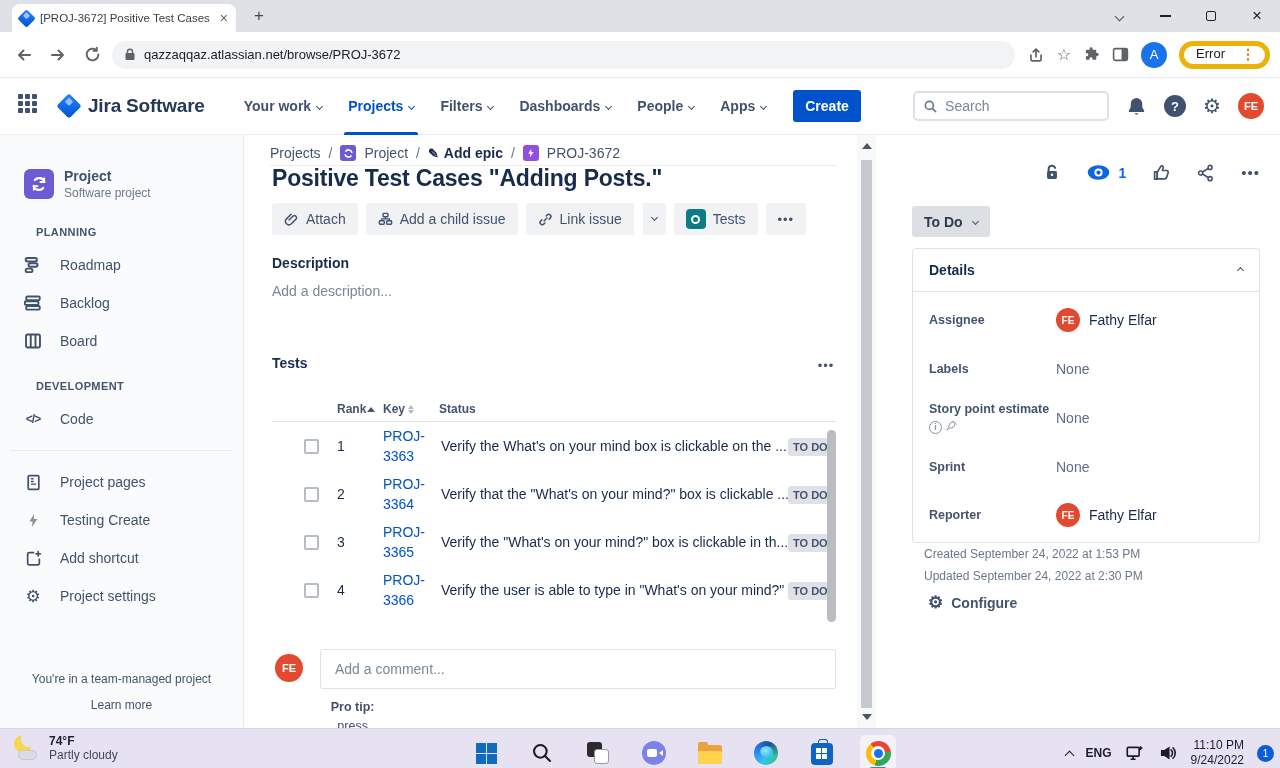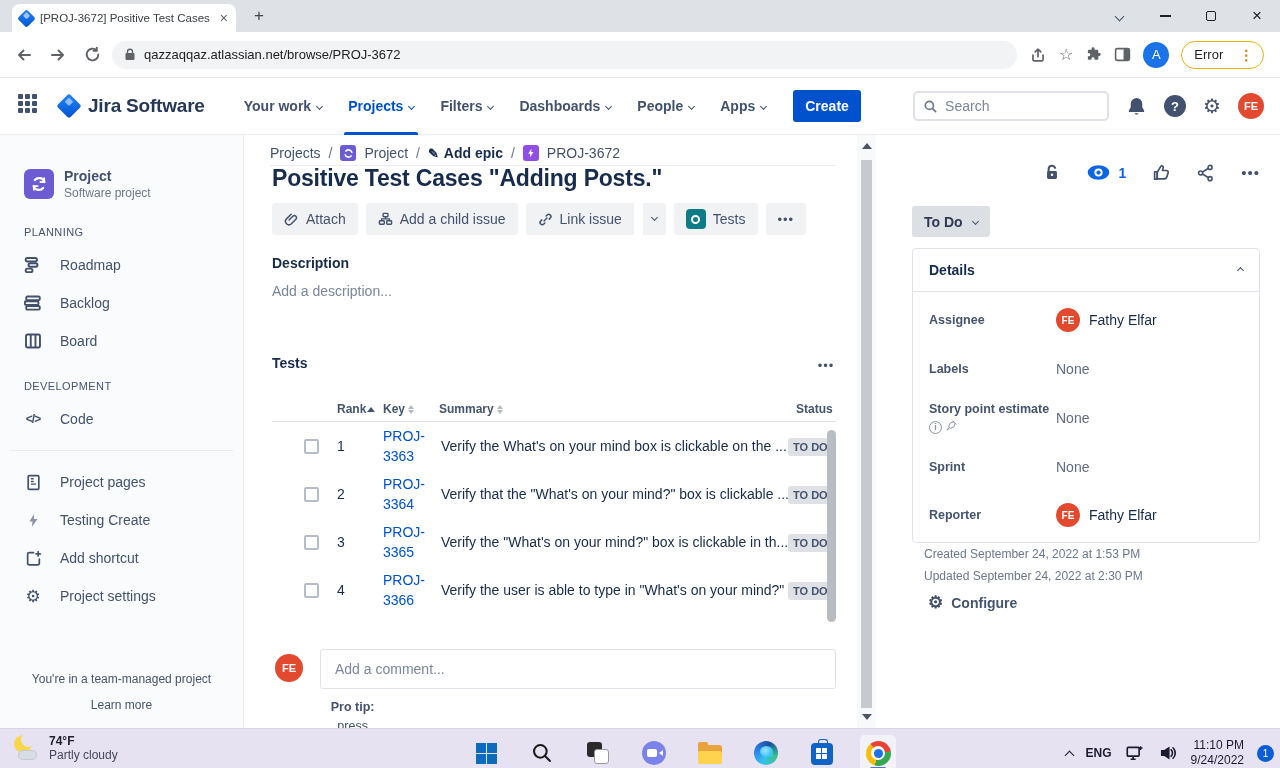--- a/index.html
+++ b/index.html
@@ -25,21 +25,21 @@
   .bar-min { width:11px; height:1.4px; background:#202124; display:inline-block; }
   .box-max { width:10px; height:10px; border:1.4px solid #202124; border-radius:2px; display:inline-block; }
 
   
   .addressbar { height:46px; background:#fff; display:flex; align-items:center; padding:0 10px; gap:6px; border-bottom:1px solid #E8EAED; }
   .navarrow { width:28px; height:28px; display:flex; align-items:center; justify-content:center; }
   .omnibox { flex:1; max-width:905px; height:28px; background:#F1F3F4; border-radius:14px; display:flex; align-items:center; padding:0 12px; gap:8px; }
   .omni-url { font-size:13px; color:#202124; }
   .chrome-icons { display:flex; align-items:center; gap:12px; margin-left:6px; }
   .avatar-a { width:26px; height:26px; border-radius:50%; background:#1A73E8; color:#fff; font-size:13px; display:flex; align-items:center; justify-content:center; }
-  .error-pill { height:28px; border:1px solid #eab308; border-radius:14px; display:flex; align-items:center; gap:10px; padding:0 4px 0 12px; }
+  .error-pill { height:28px; border:5px solid #eab308; border-radius:14px; display:flex; align-items:flex-start; gap:10px; padding:0 4px 0 12px; }
   .error-pill span.lbl { font-size:13px; color:#202124; }
   .error-pill span.dots { color:#E37400; font-size:14px; font-weight:bold; padding:0 6px; }
   .star-glyph { font-size:16px; color:#5F6368; }
 
   
   .jiranav { height:57px; background:#fff; border-bottom:1px solid #EBECF0; display:flex; align-items:center; padding:0 16px; position:relative; }
   .appgrid { width:24px; height:24px; display:grid; grid-template-columns:repeat(3,5px); grid-template-rows:repeat(3,5px); gap:2px; margin:0 10px 0 2px; }
   .appgrid b { background:#42526E; border-radius:1px; }
   .jlogo { width:18px; height:18px; background:linear-gradient(135deg,#2684FF,#0052CC); transform:rotate(45deg); border-radius:3px; margin:0 10px 0 8px; position:relative; }
   .jlogo i { position:absolute; left:3px; top:3px; width:6px; height:6px; background:#8fbcff; border-radius:1px; }
@@ -60,21 +60,21 @@
 
   
   .workspace { display:flex; height:593px; }
 
   
   .sidebar { width:244px; background:#FAFBFC; border-right:1px solid #EBECF0; position:relative; padding-top:33px; flex:0 0 auto; }
   .proj-head { display:flex; align-items:center; gap:10px; padding:0 16px 0 24px; margin-bottom:26px; }
   .proj-avatar { width:30px; height:30px; border-radius:6px; background:#6C5BD2; display:flex; align-items:center; justify-content:center; flex:0 0 auto; }
   .proj-name { font-size:14px; font-weight:600; color:#42526E; }
   .proj-type { font-size:12px; color:#6B778C; margin-top:2px; }
-  .side-section { font-size:11px; font-weight:400; color:#44546F; letter-spacing:0.4px; padding:0 24px; margin:20px 0 8px; }
+  .side-section { font-size:11px; font-weight:700; color:#44546F; letter-spacing:0.4px; padding:0 24px; margin:20px 12px 8px; }
   .side-item { display:flex; align-items:center; gap:18px; padding:10px 24px; font-size:14px; color:#42526E; cursor:pointer; }
   .side-item .ic { width:18px; height:18px; display:flex; align-items:center; justify-content:center; flex:0 0 auto; }
   .side-divider { height:1px; background:#EBECF0; margin:12px 10px; }
   .side-foot { position:absolute; bottom:42px; left:0; right:0; text-align:center; font-size:12px; color:#44546F; }
   .side-learn { position:absolute; bottom:16px; left:0; right:0; text-align:center; font-size:12px; color:#44546F; cursor:pointer; }
   .code-glyph { font-size:12px; font-weight:700; color:#42526E; letter-spacing:-1px; }
 
   
   .content { width:632px; position:relative; background:#fff; flex:0 0 auto; }
   .crumbs { position:absolute; left:26px; top:6px; right:40px; height:25px; display:flex; align-items:center; gap:8px; border-bottom:1px solid #EBECF0; font-size:14px; color:#42526E; }
@@ -487,27 +487,20 @@
             <span>Rank</span>
             <span class="tri-up"></span>
           </span>
         <span class="c-key">
             <span>Key</span>
             <span class="sortpair">
               <b class="u"></b>
               <b class="d"></b>
             </span>
           </span>
-        <span class="c-sum">
-            <span>Summary</span>
-            <span class="sortpair">
-              <b class="u"></b>
-              <b class="d"></b>
-            </span>
-          </span>
         <span class="c-status">Status</span>
       </div>
       <div class="thead-rule"></div>
 
       <div class="tbody">
         <div class="trow">
           <span class="cb"></span>
           <span class="c-rank-v">1</span>
           <span class="c-key-v">PROJ-3363</span>
           <span class="c-sum-v">Verify the What's on your mind box is clickable on the ...</span>

